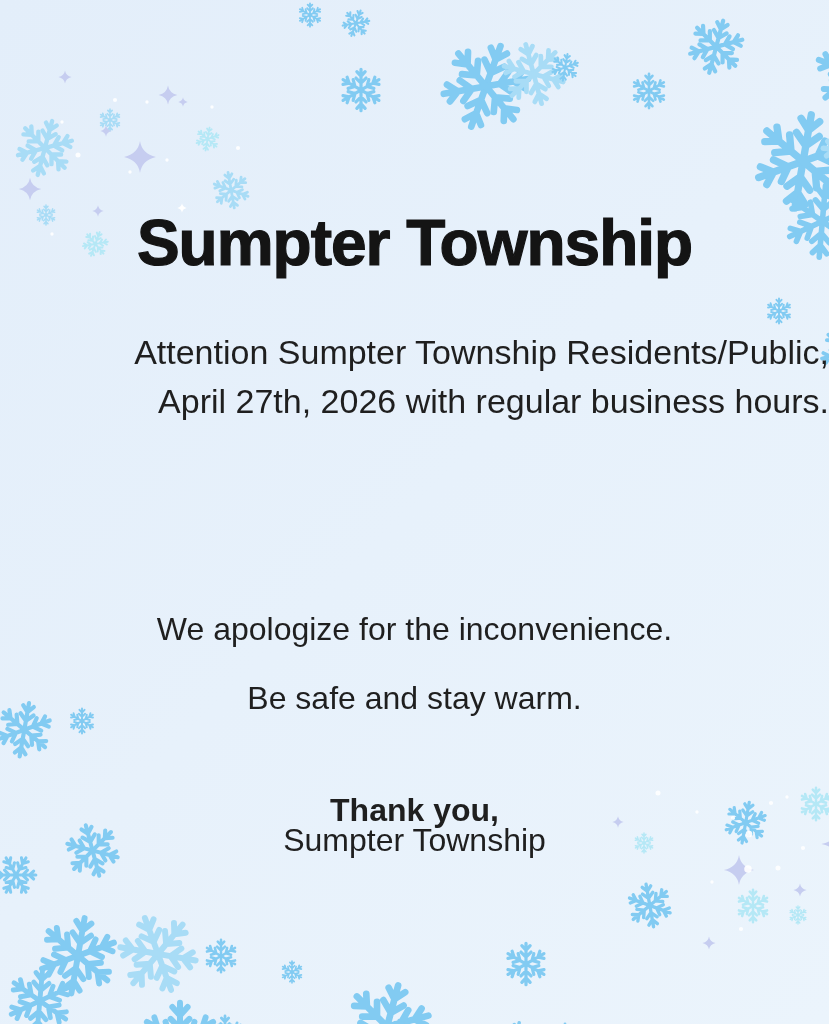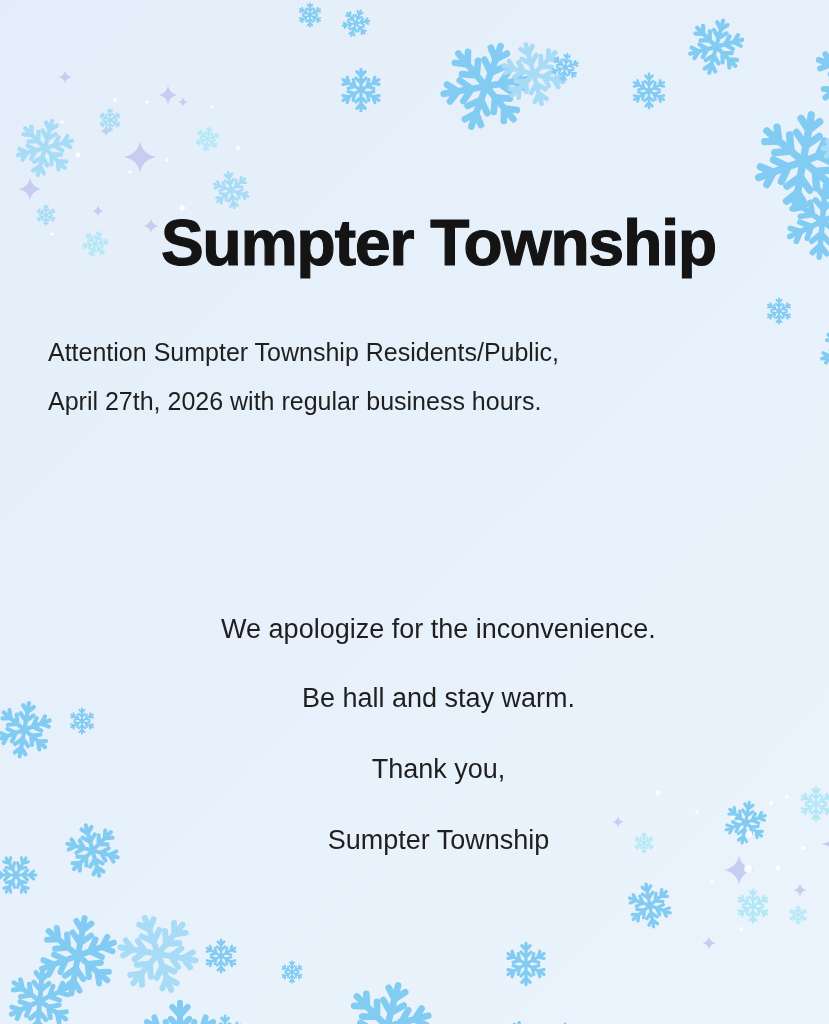--- a/index.html
+++ b/index.html
@@ -5,43 +5,43 @@
   html,body{margin:0;padding:0;background:#fff;}
   .canvas{
     position:relative;
     width:829px;height:1024px;
     overflow:hidden;
     background:linear-gradient(135deg,var(--bg-top,#e3eefa) 0%,var(--bg-bottom,#ebf4fc) 100%);
     font-family:"Liberation Sans",sans-serif;
   }
   .decor-layer{position:absolute;inset:0;z-index:1;}
   .deco{position:absolute;display:block;overflow:visible;}
-  .content{position:absolute;inset:0;z-index:2;margin-left:48px;}
+  .content{position:absolute;inset:0;z-index:2;}
   .title{
     position:absolute;top:206px;left:0;right:0;margin:0;
     text-align:center;
     font-size:64px;font-weight:700;letter-spacing:-1px;
     color:var(--c-title,#141414);
     -webkit-text-stroke:1.2px var(--c-title,#141414);
   }
   .para{
     position:absolute;top:328px;left:0;right:0;
-    text-align:left;
-    font-size:25px;line-height:49px;
+    text-align:right;
+    font-size:34px;line-height:49px;
     color:var(--c-text,#1f1f1f);
   }
   .single{
     position:absolute;left:0;right:0;
     text-align:center;
-    font-size:27px;line-height:30px;
+    font-size:32px;line-height:30px;
     color:var(--c-text,#1f1f1f);
   }
   .apology{top:614px;}
   .safety{top:683px;}
-  .closing{top:754px;}
+  .closing{top:795px;font-weight:bold;}
   .signature{top:825px;}
   .svg-defs{position:absolute;width:0;height:0;}
 </style>
 </head>
 <body>
 
 <div class="canvas" style="--bg-top: #e3eefa; --bg-bottom: #ebf4fc; --c-title: #141414; --c-text: #1f1f1f;">
 
   <svg class="svg-defs" aria-hidden="true">
     <defs>
@@ -297,17 +297,17 @@
 
   <div class="content">
     <h1 class="title">Sumpter Township</h1>
 
     <div class="para">
       <div>Attention Sumpter Township Residents/Public,</div>
       <div>April 27th, 2026 with regular business hours.</div>
     </div>
 
     <div class="single apology">We apologize for the inconvenience.</div>
-    <div class="single safety">Be hall and stay warm.</div>
+    <div class="single safety">Be safe and stay warm.</div>
     <div class="single closing">Thank you,</div>
     <div class="single signature">Sumpter Township</div>
   </div>
 </div>
 
 </body></html>

